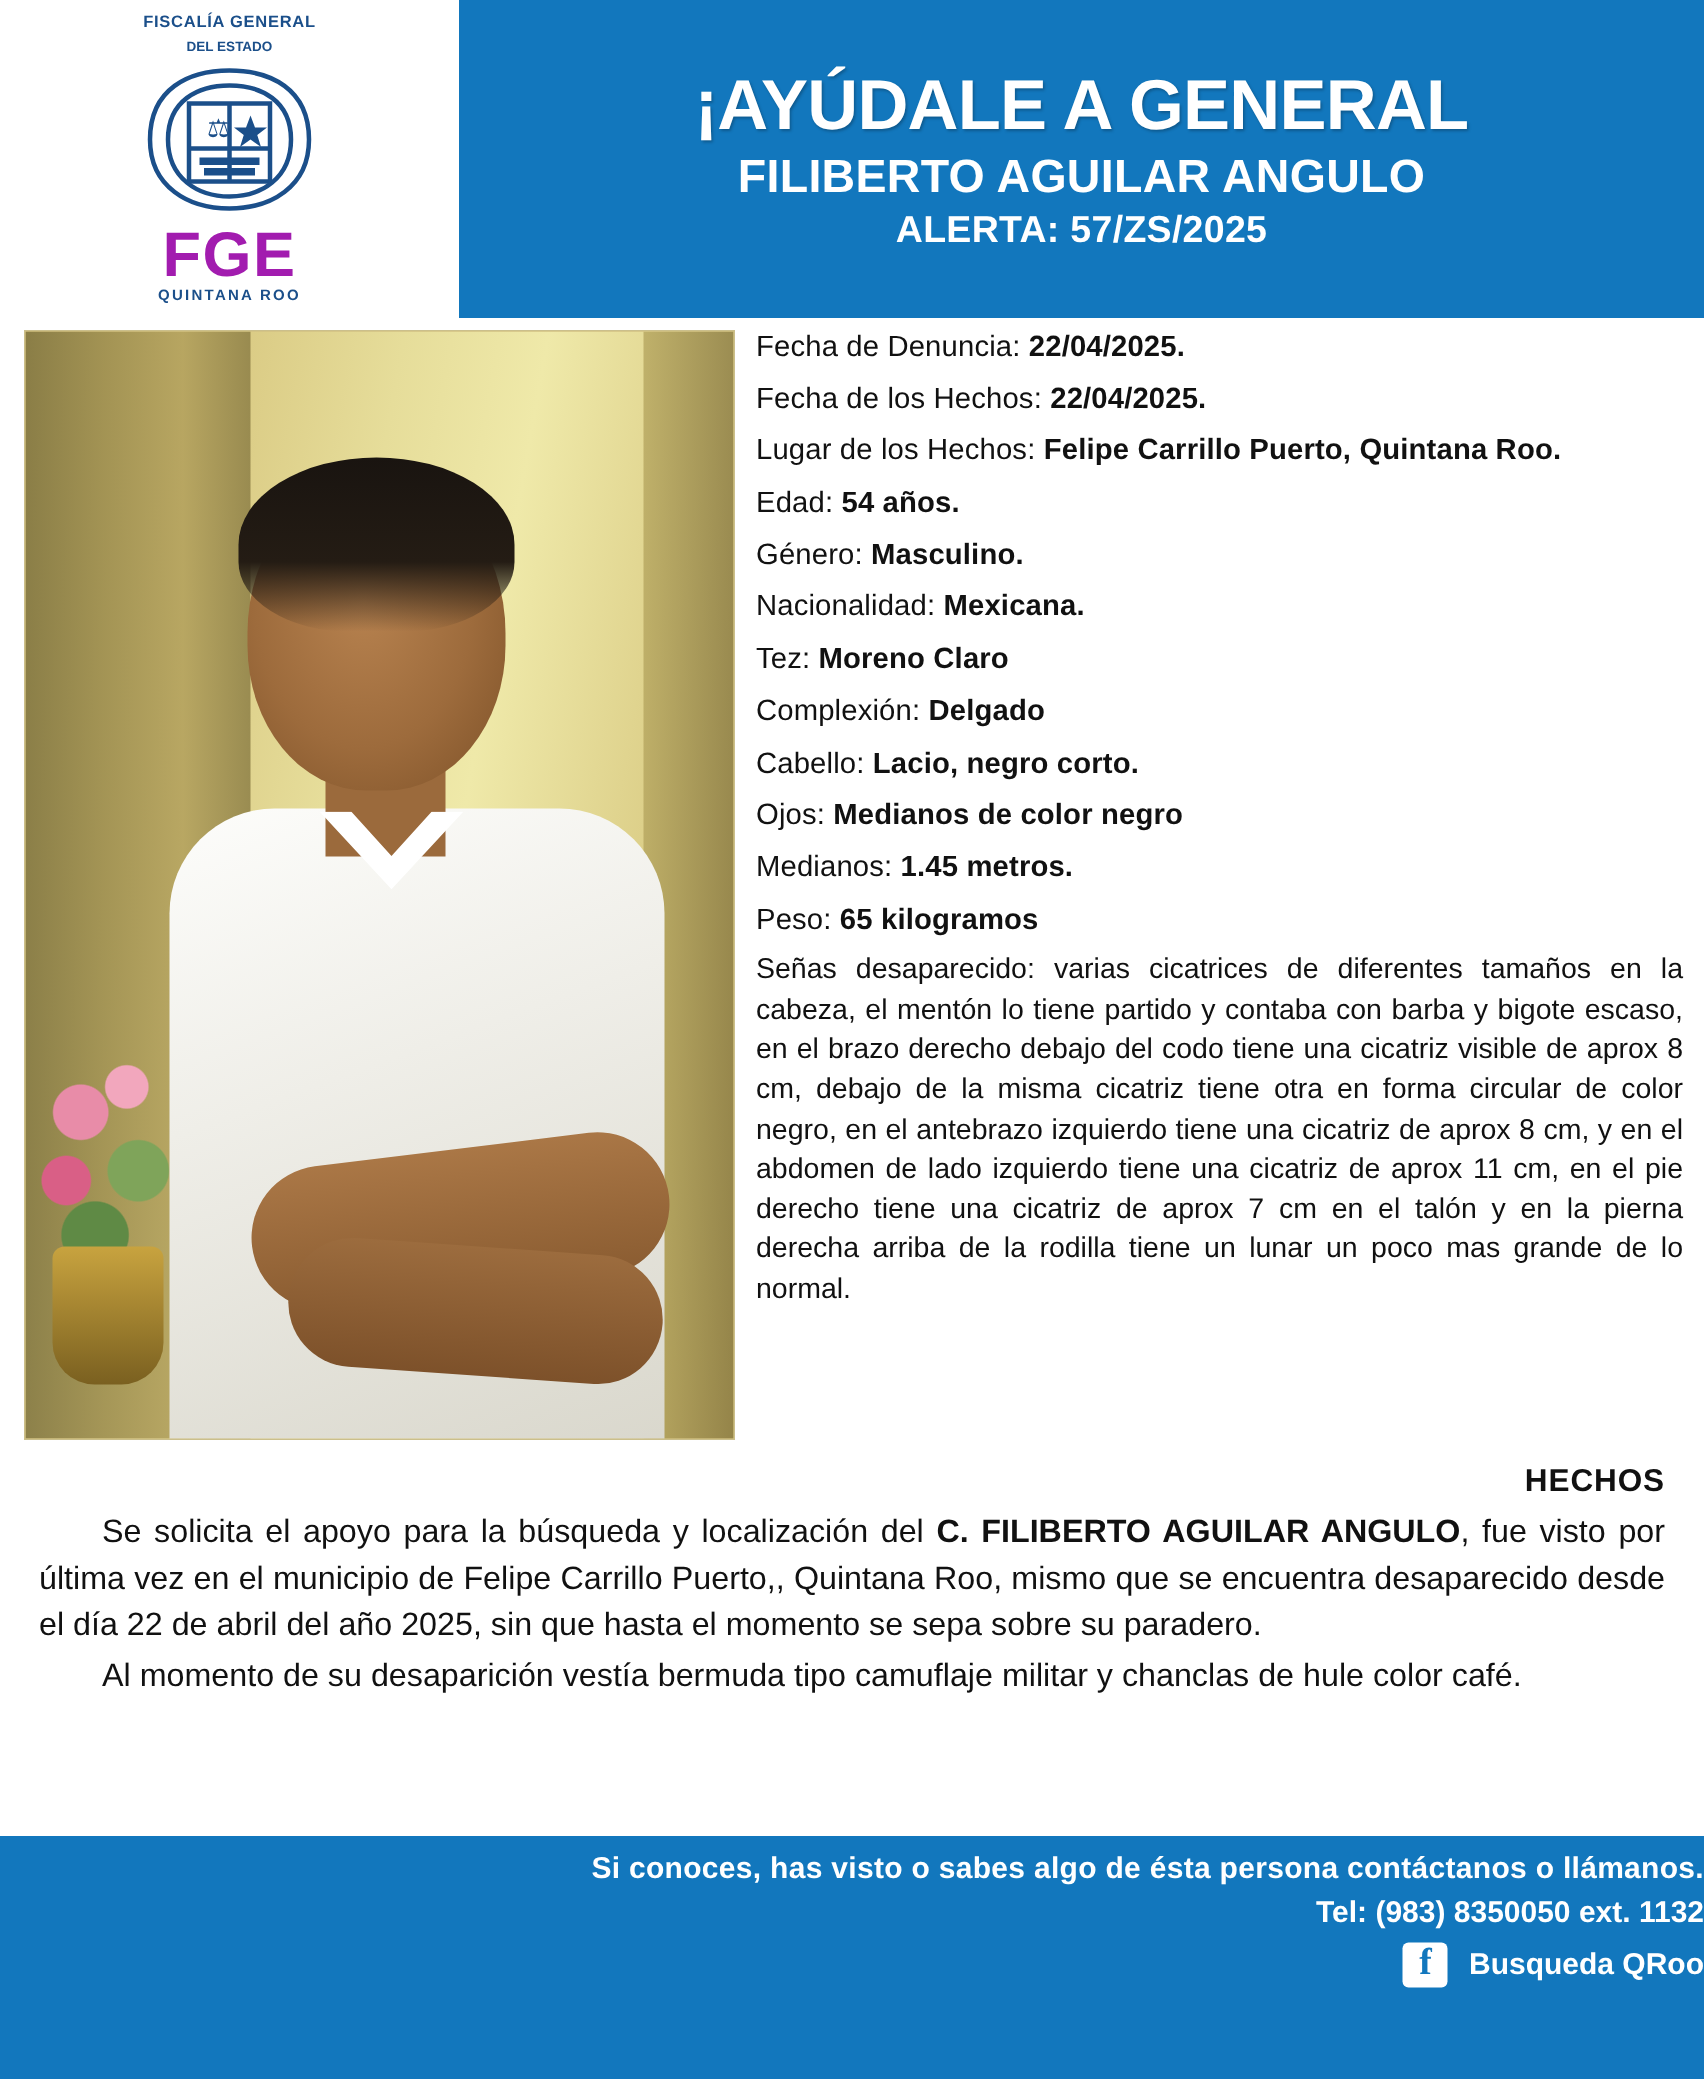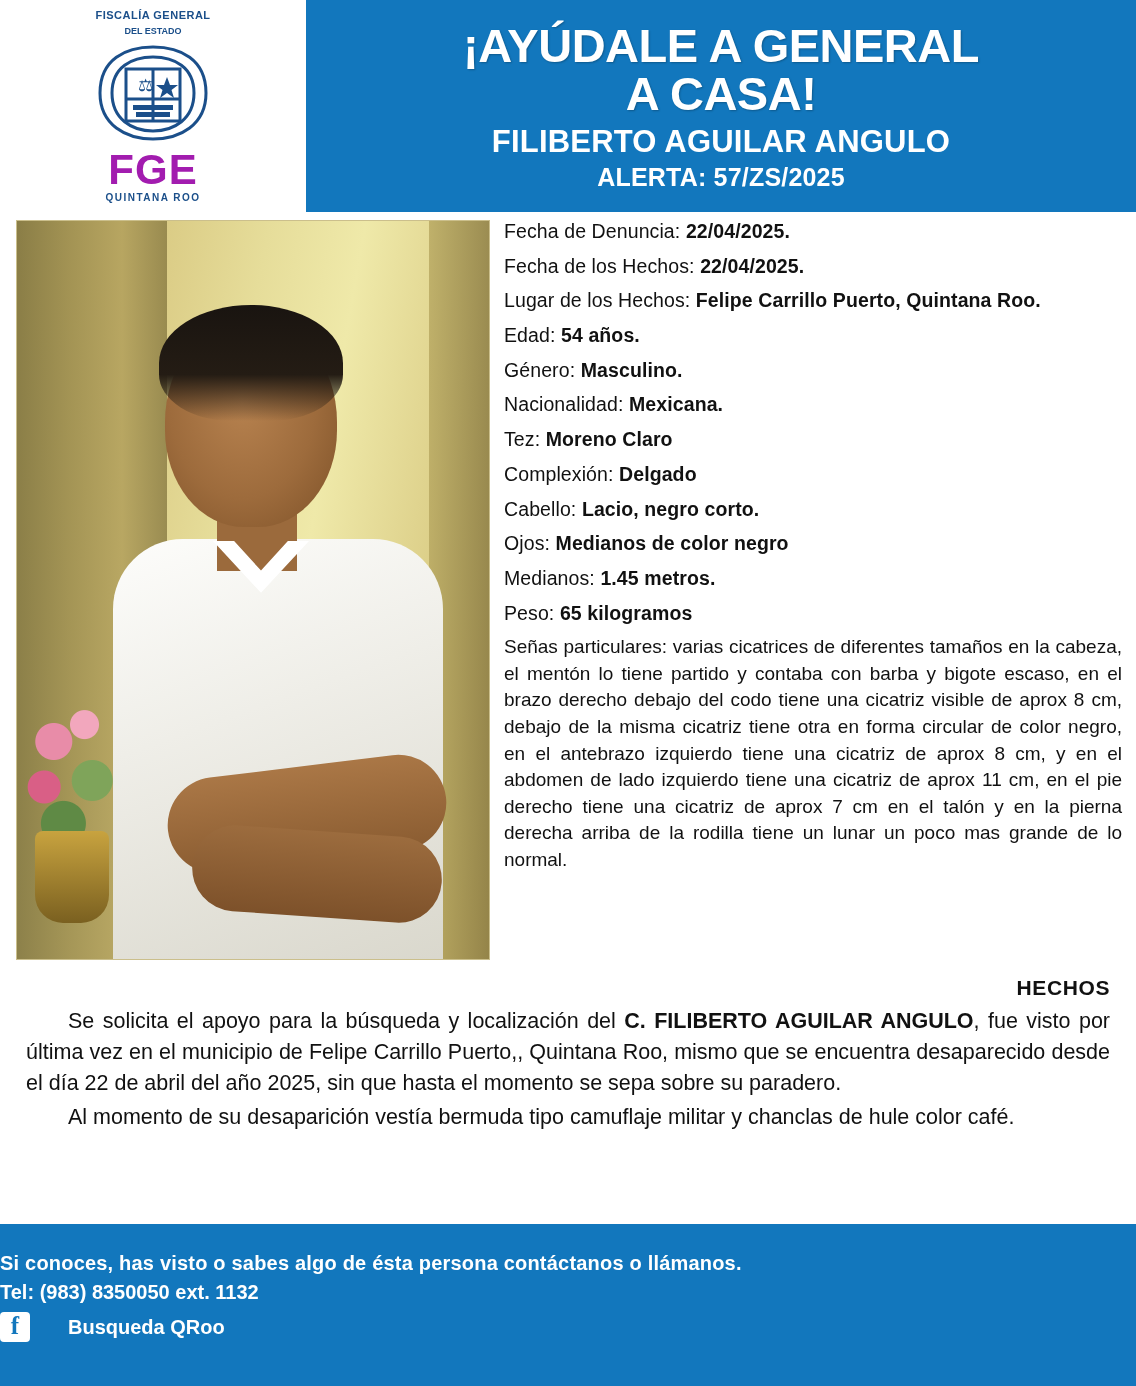--- a/index.html
+++ b/index.html
@@ -229,23 +229,23 @@
   }
   .hechos-p b { font-weight: bold; }
   .footer {
     position: absolute;
     left: 0; right: 0; bottom: 0;
     height: 162px;
     background: #1277bd;
     color: #ffffff;
     display: flex;
     flex-direction: column;
-    align-items: flex-start;
+    align-items: flex-end;
     justify-content: flex-start;
-    padding-top: 28px;
+    padding-top: 11px;
   }
   .footer-line1 {
     font-size: 20px;
     font-weight: bold;
     letter-spacing: 0.2px;
   }
   .footer-line2 {
     font-size: 20px;
     font-weight: bold;
     margin-top: 6px;
@@ -263,21 +263,20 @@
     border-radius: 4px;
     font-weight: bold;
     font-size: 25px;
     line-height: 28px;
     text-align: center;
     font-family: "Liberation Serif", serif;
   }
   .footer-handle {
     font-size: 20px;
     font-weight: bold;
-    margin-left: 24px;
   }
 </style>
 </head>
 <body>
 
 <div class="poster">
 
   <div class="header">
 
     <div class="logo-box">
@@ -299,21 +298,20 @@
             <rect x="58" y="73" width="34" height="5" fill="#1b4f8a"></rect>
           </svg>
         </div>
         <div class="logo-fge">FGE</div>
         <div class="logo-bottom-text">QUINTANA ROO</div>
       </div>
     </div>
 
     <div class="header-banner">
       <div class="banner-title">¡AYÚDALE A GENERAL</div>
-      <div class="banner-title">A CASA!</div>
       <div class="banner-name">FILIBERTO AGUILAR ANGULO</div>
       <div class="banner-alert">ALERTA: 57/ZS/2025</div>
     </div>
   </div>
 
   <div class="main">
 
     <div class="photo-col">
       <div class="photo">
         <div class="ph-wall"></div>
@@ -375,21 +373,21 @@
       <div class="info-line">
         <span>Medianos:</span>
         <b>1.45 metros.</b>
       </div>
       <div class="info-line">
         <span>Peso:</span>
         <b>65 kilogramos</b>
       </div>
 
       <div class="info-desc">
-        <span>Señas particulares:</span>
+        <span>Señas desaparecido:</span>
         <span>varias cicatrices de diferentes tamaños en la cabeza, el mentón lo tiene partido y contaba con barba y bigote escaso, en el brazo derecho debajo del codo tiene una cicatriz visible de aprox 8 cm, debajo de la misma cicatriz tiene otra en forma circular de color negro, en el antebrazo izquierdo tiene una cicatriz de aprox 8 cm, y en el abdomen de lado izquierdo tiene una cicatriz de aprox 11 cm, en el pie derecho tiene una cicatriz de aprox 7 cm en el talón y en la pierna derecha arriba de la rodilla tiene un lunar un poco mas grande de lo normal.</span>
       </div>
     </div>
   </div>
 
   <div class="hechos-wrap">
     <div class="hechos-title">HECHOS</div>
     <p class="hechos-p">
       <span>Se solicita el apoyo para la búsqueda y localización del </span><b>C. FILIBERTO AGUILAR ANGULO</b><span>, fue visto por última vez en el municipio de Felipe Carrillo Puerto,, Quintana Roo, mismo que se encuentra desaparecido desde el día 22 de abril del año 2025, sin que hasta el momento se sepa sobre su paradero.</span>
     </p>

